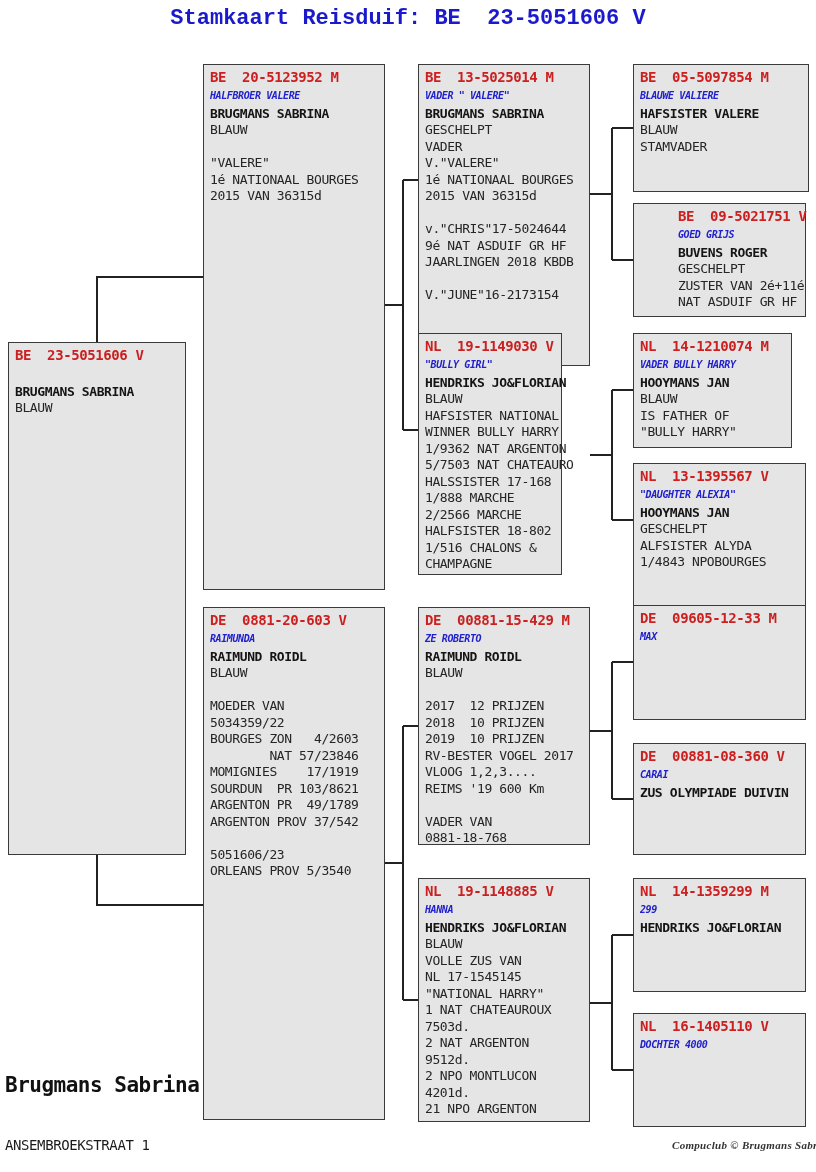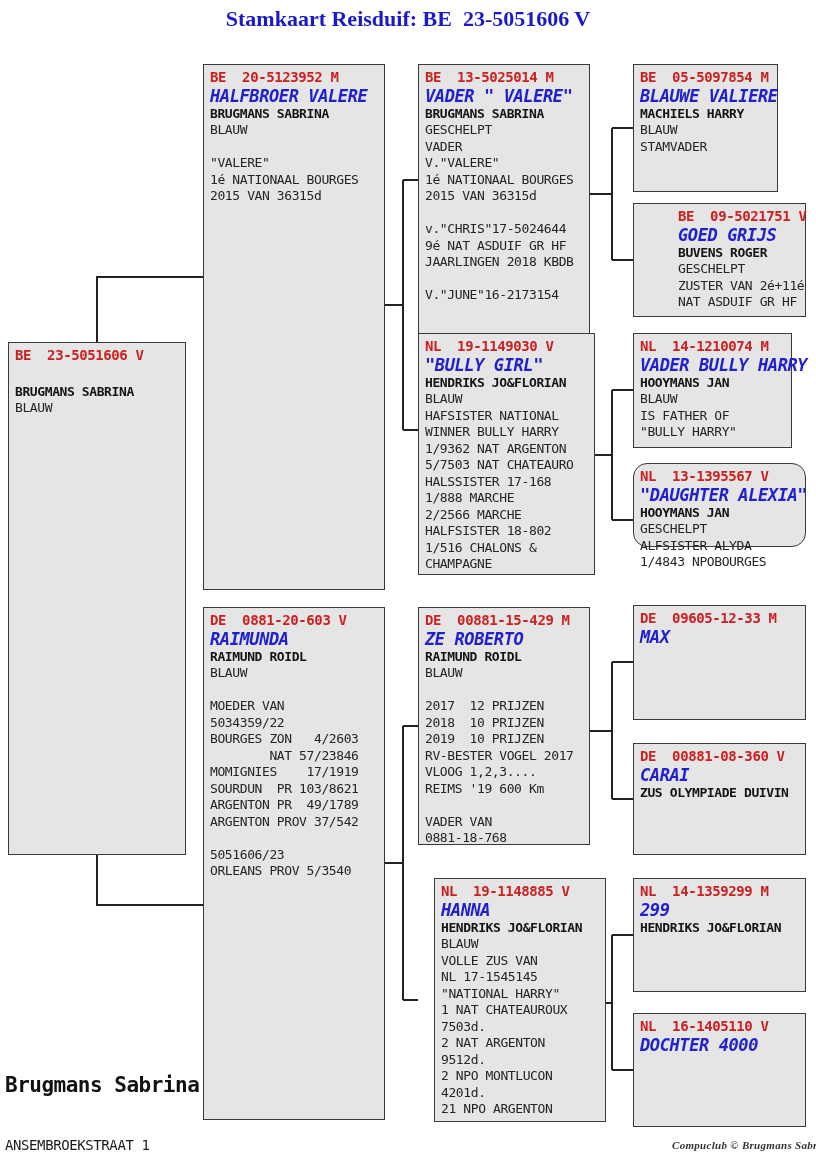--- a/index.html
+++ b/index.html
@@ -2,56 +2,56 @@
 <html><head>
 <meta charset="utf-8">
 <style>
   html,body{margin:0;padding:0;}
   body{
     width:816px;height:1172px;position:relative;background:#ffffff;
     font-family:"DejaVu Sans Mono",monospace;overflow:hidden;
   }
   .page-title{
     position:absolute;top:6px;left:0;width:816px;text-align:center;
-    font-family:Liberation Serif, serif;font-weight:bold;font-size:22px;
+    font-family:Liberation Mono, monospace;font-weight:bold;font-size:22px;
     color:#1a1acc;white-space:pre;
   }
   svg.connectors{position:absolute;left:0;top:0;}
   .box{
     position:absolute;box-sizing:border-box;background:#e5e5e5;
     border:1px solid #3a3a3a;padding:3px 6px 2px 6px;
   }
   .ring{
     font-weight:bold;font-size:14px;line-height:19px;color:#cc2020;
     white-space:pre;letter-spacing:-0.4px;
   }
   .bname{
-    font-weight:bold;font-style:italic;font-size:17px;line-height:18px;
+    font-weight:bold;font-style:italic;font-size:10px;line-height:18px;
     color:#2020cc;white-space:pre;min-height:18px;letter-spacing:-0.4px;
   }
   .owner{
     font-weight:bold;font-size:13px;line-height:17px;color:#141414;
     white-space:pre;min-height:17px;letter-spacing:-0.4px;
   }
   .details{
     font-size:13px;line-height:16.5px;color:#252525;white-space:pre;
     letter-spacing:-0.4px;
   }
   
   .bx-subject{left:8px;  top:342px; width:178px;height:513px;}
   .bx-father {left:203px;top:64px;  width:182px;height:526px;}
   .bx-mother {left:203px;top:607px; width:182px;height:513px;}
   .bx-pgf{left:418px;top:64px; width:172px;height:302px;}
-  .bx-pgm{left:418px;top:333px;width:177px;height:242px;}
+  .bx-pgm{left:418px;top:333px;width:144px;height:242px;}
   .bx-mgf{left:418px;top:607px;width:172px;height:238px;}
-  .bx-mgm{left:418px;top:878px;width:172px;height:244px;margin-left:16px;}
-  .bx-g1{left:633px;top:64px;  width:145px;height:128px;}
+  .bx-mgm{left:418px;top:878px;width:172px;height:244px;}
+  .bx-g1{left:633px;top:64px;  width:176px;height:128px;}
   .bx-g2{left:633px;top:203px; width:173px;height:114px;padding-left:44px;}
   .bx-g3{left:633px;top:333px; width:159px;height:115px;}
-  .bx-g4{left:633px;top:463px; width:173px;height:84px;border-radius:14px;}
+  .bx-g4{left:633px;top:463px; width:173px;height:143px;}
   .bx-g5{left:633px;top:605px; width:173px;height:115px;}
   .bx-g6{left:633px;top:743px; width:173px;height:112px;}
   .bx-g7{left:633px;top:878px; width:173px;height:114px;}
   .bx-g8{left:633px;top:1013px;width:173px;height:114px;}
   
   .owner-block{position:absolute;left:5px;top:1034px;white-space:pre;}
   .owner-block .big-name{
     font-weight:bold;font-size:21px;line-height:26px;color:#111;letter-spacing:-0.5px;
   }
   .owner-block .addr-line{font-size:14px;line-height:19.5px;color:#1a1a1a;letter-spacing:-0.4px;}
@@ -180,21 +180,21 @@
 2 NAT ARGENTON
 9512d.
 2 NPO MONTLUCON
 4201d.
 21 NPO ARGENTON</div>
 </div>
 
 <div class="box bx-g1">
   <div class="ring">BE  05-5097854 M</div>
   <div class="bname">BLAUWE VALIERE</div>
-  <div class="owner">MACHIELS HARRY</div>
+  <div class="owner">HAFSISTER VALERE</div>
   <div class="details">BLAUW
 STAMVADER</div>
 </div>
 
 <div class="box bx-g2">
   <div class="ring">BE  09-5021751 V</div>
   <div class="bname">GOED GRIJS</div>
   <div class="owner">BUVENS ROGER</div>
   <div class="details">GESCHELPT
 ZUSTER VAN 2é+11é

